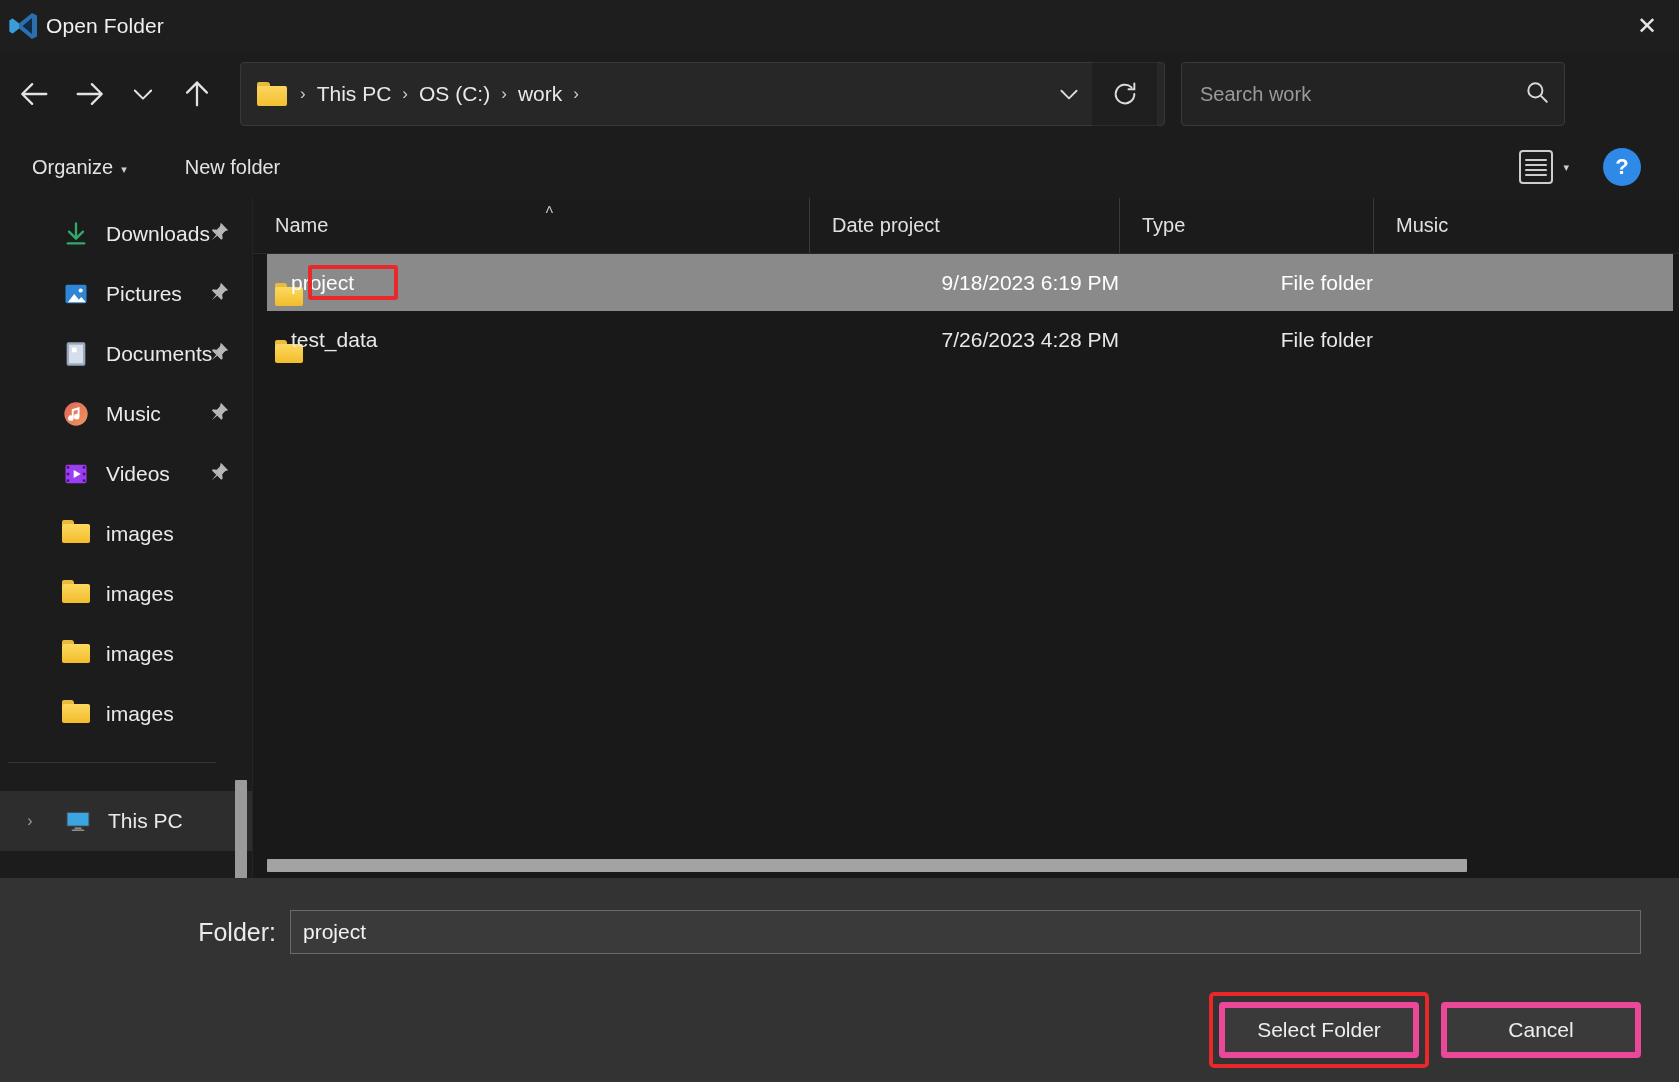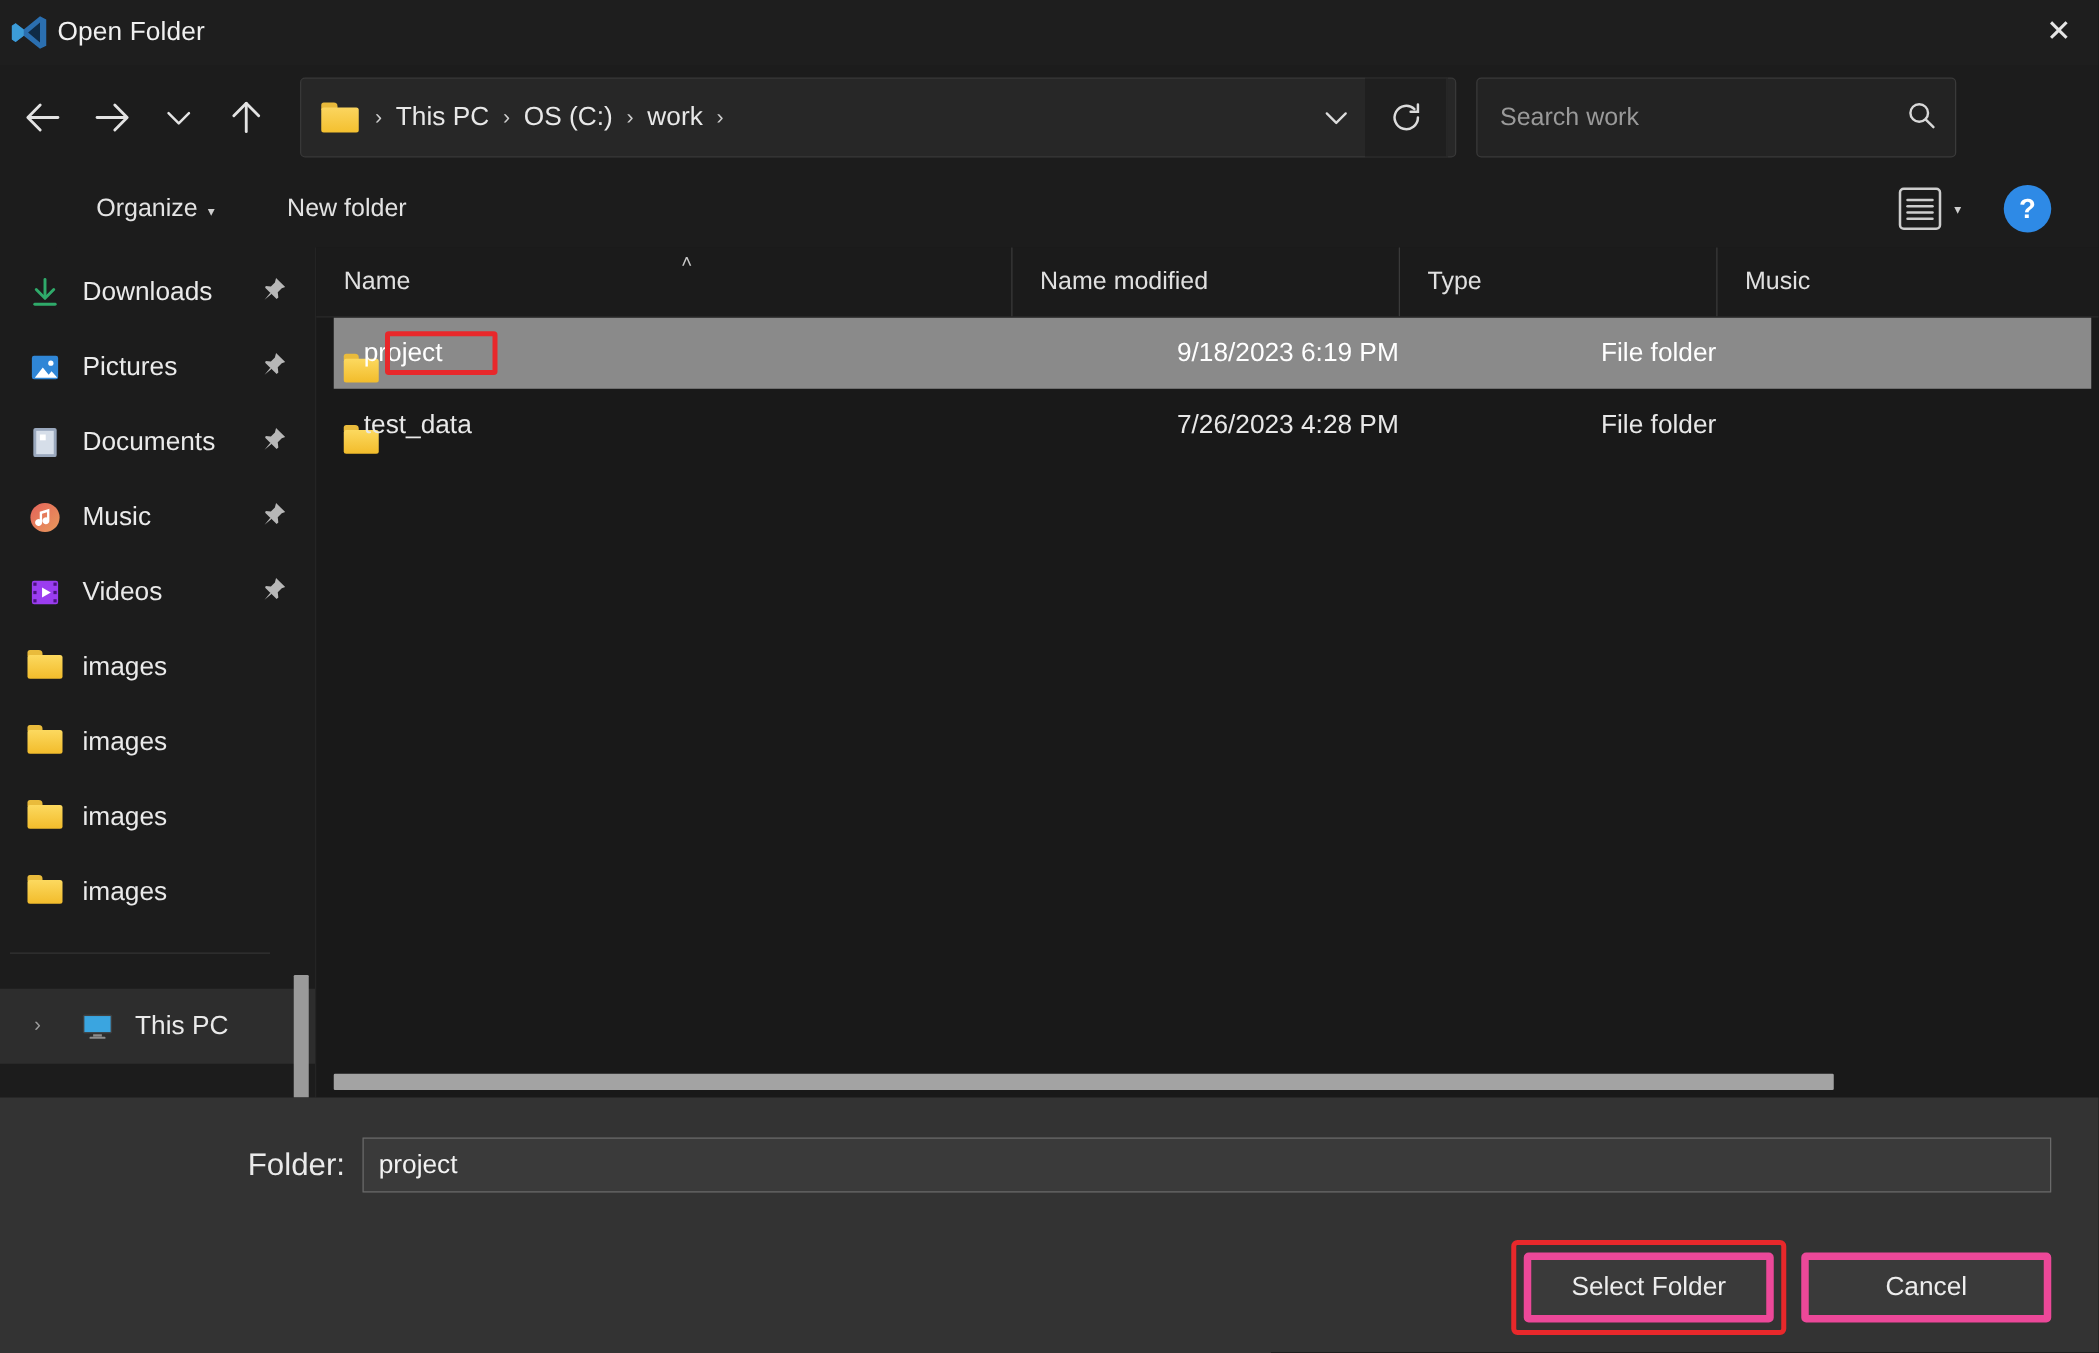--- a/index.html
+++ b/index.html
@@ -109,21 +109,20 @@
   .searchbox .ph { flex: 1 1 auto; font-size: 20px; color: #9a9a9a; }
   .search-icon { color: #d8d8d8; }
 
   
   .cmdbar {
     height: 62px; flex: 0 0 62px;
     display: flex; align-items: center;
     padding: 0 20px 0 20px;
     background: #1c1c1c;
     position: relative;
-    margin-left: 45px;
   }
   .cmd-item {
     font-size: 20px; color: #e3e3e3;
     padding: 8px 12px; display: flex; align-items: center; gap: 8px;
   }
   .cmd-caret { font-size: 11px; color: #cfcfcf; position: relative; top: 2px; }
   .cmd-right { margin-left: auto; display: flex; align-items: center; gap: 10px; }
   .view-icon-box {
     width: 34px; height: 34px;
     border: 2px solid #cdcdcd; border-radius: 4px;
@@ -146,21 +145,21 @@
   
   .sidebar {
     flex: 0 0 252px; width: 252px;
     background: #1c1c1c;
     position: relative;
     overflow: hidden;
     padding-top: 6px;
   }
   .nav-item {
     height: 60px; display: flex; align-items: center;
-    padding-left: 22px; gap: 16px;
+    padding-left: 62px; gap: 16px;
     position: relative;
   }
   .nav-item.selected { background: #2d2d2d; }
   .nav-item.root { padding-left: 8px; }
   .nav-label { font-size: 21px; color: #eaeaea; white-space: nowrap; }
   .nav-ico { width: 28px; height: 28px; flex: 0 0 28px; position: relative; }
   .pin {
     position: absolute; right: 22px; top: 50%; transform: translateY(-50%);
     color: #b7b7b7;
   }
@@ -522,21 +521,21 @@
 
       <div class="sb-track">
         <div class="sb-thumb"></div>
       </div>
     </div>
 
     <div class="filepane">
 
       <div class="colhead">
         <div class="col col-name">Name</div>
-        <div class="col col-date">Name modified</div>
+        <div class="col col-date">Date project</div>
         <div class="col col-type">Type</div>
         <div class="col col-size">Music</div>
         <span class="sort-caret">˄</span>
       </div>
 
       <div class="rows">
 
         <div class="row selected">
           <div class="cell-name">
             <span><span class="fico"><span class="t"></span><span class="b"></span></span></span>

